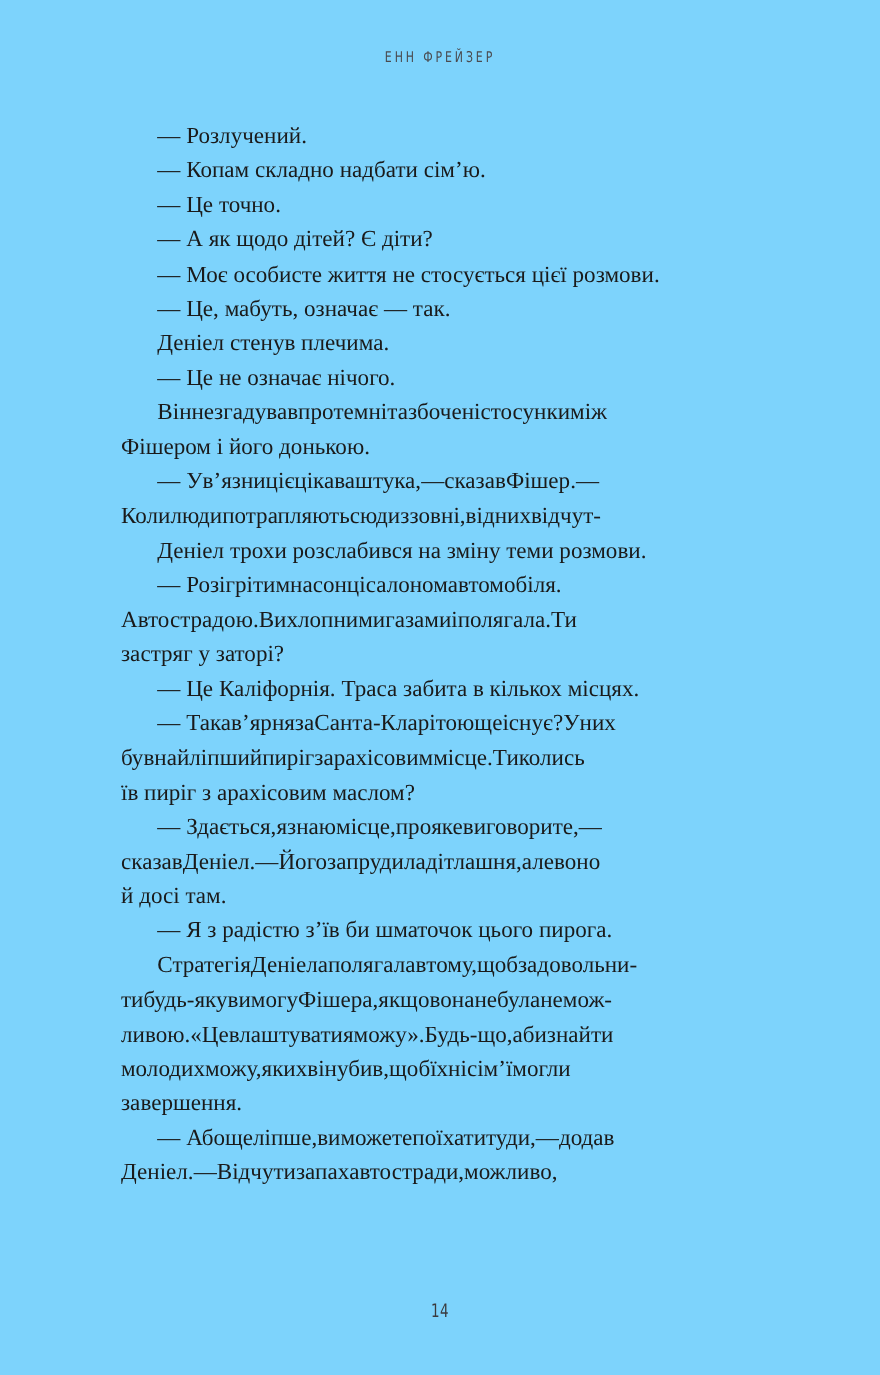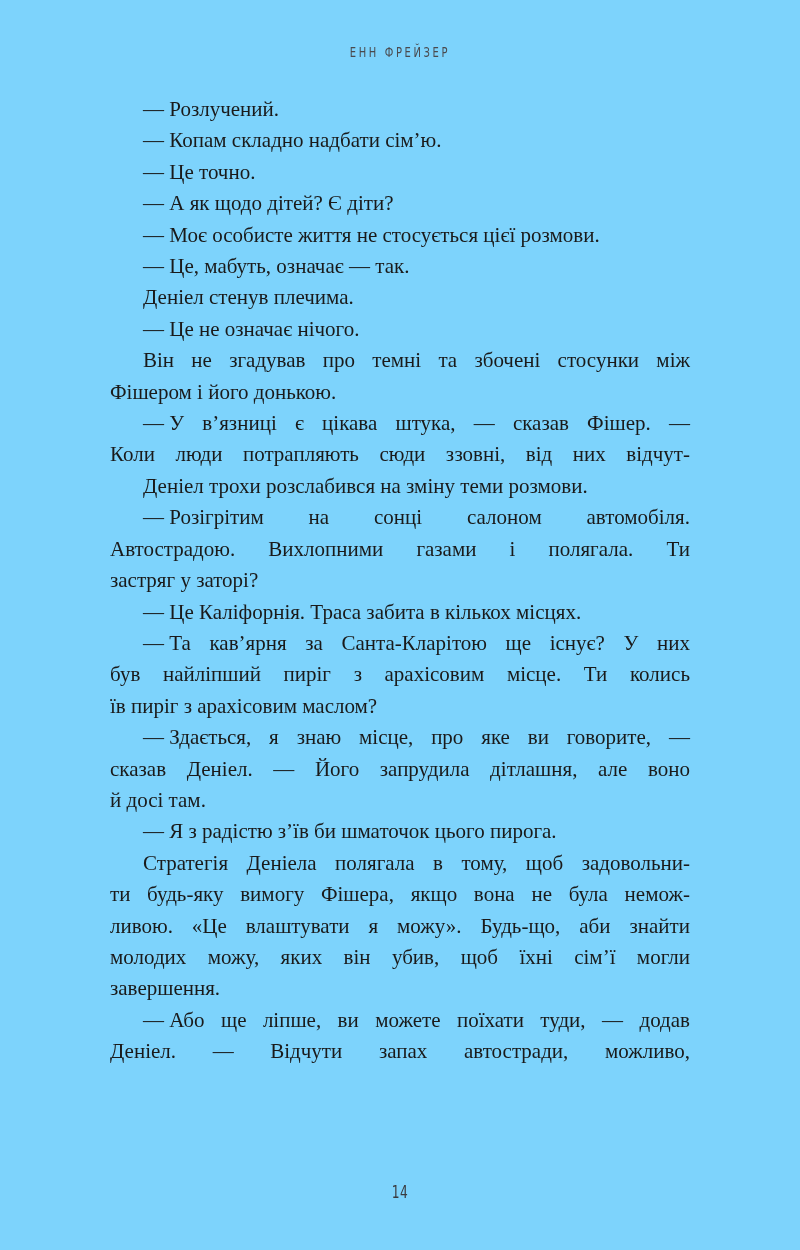--- a/index.html
+++ b/index.html
@@ -37,21 +37,21 @@
     color: #4a4a4e;
     text-transform: uppercase;
     white-space: nowrap;
     transform: scaleX(0.82);
   }
 
   
   .textblock {
     position: absolute;
     left: 110px;
-    top: 94px;
+    top: 108px;
     width: 580px;
   }
 
   .para {
     margin: 0;
     font-size: 21px;
     line-height: 31.4px;
     text-align: justify;
     text-indent: 0;
     -webkit-hyphens: none;
@@ -61,23 +61,22 @@
 
   
   .line {
     display: block;
     white-space: nowrap;
   }
 
   
   .line.just {
     display: flex;
-    justify-content: space-between;
-    white-space: nowrap;
-    gap: 12px;
+    justify-content: flex-start;
+    white-space: nowrap;
   }
   .line.just > span { display: inline-block; }
 
   
   .line.last {
     display: block;
     white-space: nowrap;
   }
 
   

